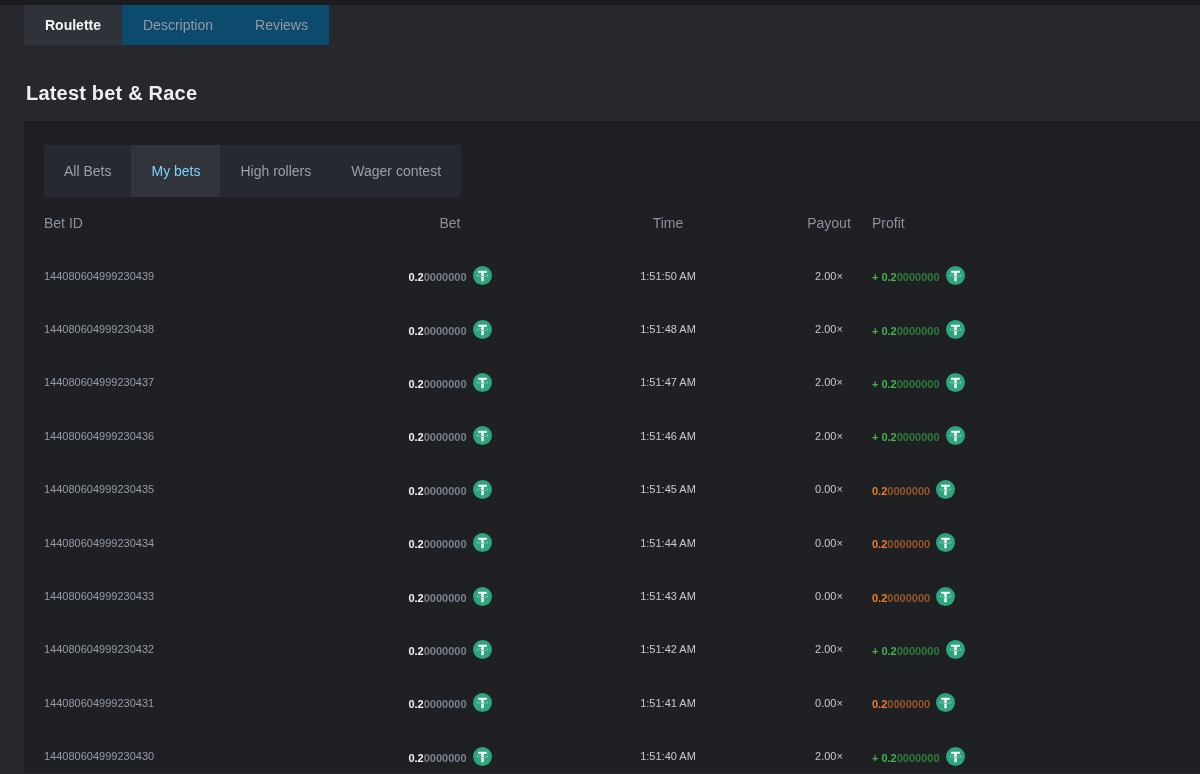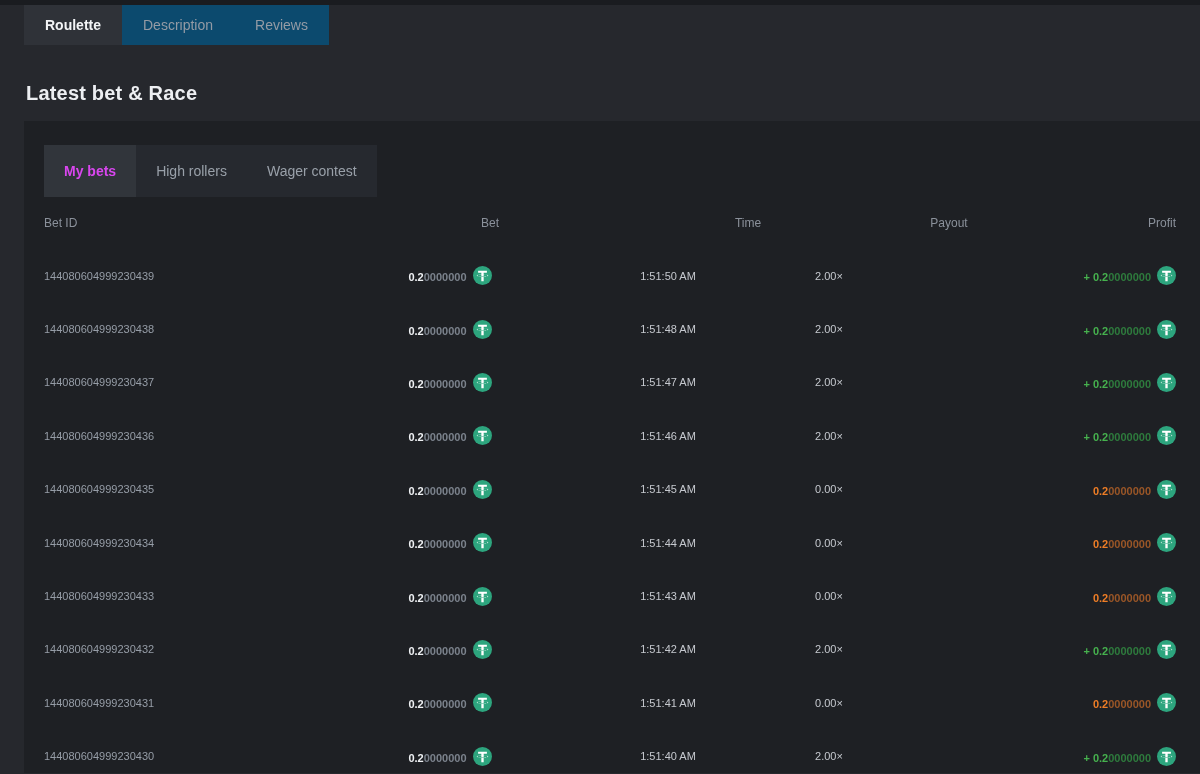--- a/index.html
+++ b/index.html
@@ -27,33 +27,33 @@
     margin:16px 0 0 24px; width:1176px; height:652px;
     background:#1e2024; padding:24px 24px 0 20px;
   }
 
   
   .subtabs { display:inline-flex; background:#26292f; }
   .subtab {
     height:52px; line-height:52px; padding:0 20px;
     font-size:14px; color:#99a0a9; cursor:pointer; white-space:nowrap;
   }
-  .subtab.active { background:#31353b; color:#d946ef; font-weight:700; }
+  .subtab.active { background:#31353b; color:#7dd3fc; font-weight:400; }
 
   
   .thead, .row {
     display:grid;
     grid-template-columns:306px 200px 236px 86px 1fr;
     align-items:center;
   }
-  .thead { height:52px; font-size:12px; color:#8b919b;gap:40px; }
+  .thead { height:52px; font-size:14px; color:#8b919b; }
   .row { height:53.4px; font-size:11px; }
   .c-left  { text-align:left; }
   .c-mid   { text-align:center; }
-  .c-right { text-align:right; }
+  .c-right { text-align:left; }
 
   .cell-id { color:#969da7; }
   .v-main { color:#eff1f4; font-weight:700; }
   .v-rest { color:#7b828c; font-weight:700; }
   .cell-time, .cell-payout { color:#c6c9cf; }
 
   .cell-profit .p-sign, .cell-profit .p-main, .cell-profit .p-rest { font-weight:700; }
   .cell-profit.win  .p-sign, .cell-profit.win  .p-main { color:#46b14e; }
   .cell-profit.win  .p-rest { color:#2e7b3d; }
   .cell-profit.loss .p-main { color:#ee7d26; }
@@ -75,20 +75,21 @@
   <div class="tab active">Roulette</div>
   <div class="tab">Description</div>
   <div class="tab">Reviews</div>
 </div>
 
 <h2 class="title">Latest bet &amp; Race</h2>
 
 <div class="panel">
 
   <div class="subtabs">
+    <div class="subtab">All Bets</div>
     <div class="subtab active">My bets</div>
     <div class="subtab">High rollers</div>
     <div class="subtab">Wager contest</div>
   </div>
 
   <div class="thead">
     <div class="c-left">Bet ID</div>
     <div class="c-mid">Bet</div>
     <div class="c-mid">Time</div>
     <div class="c-mid">Payout</div>

